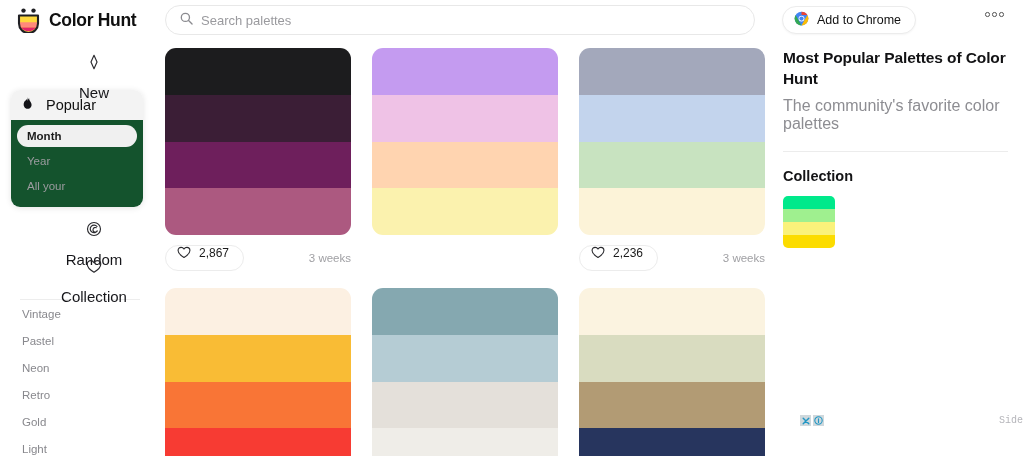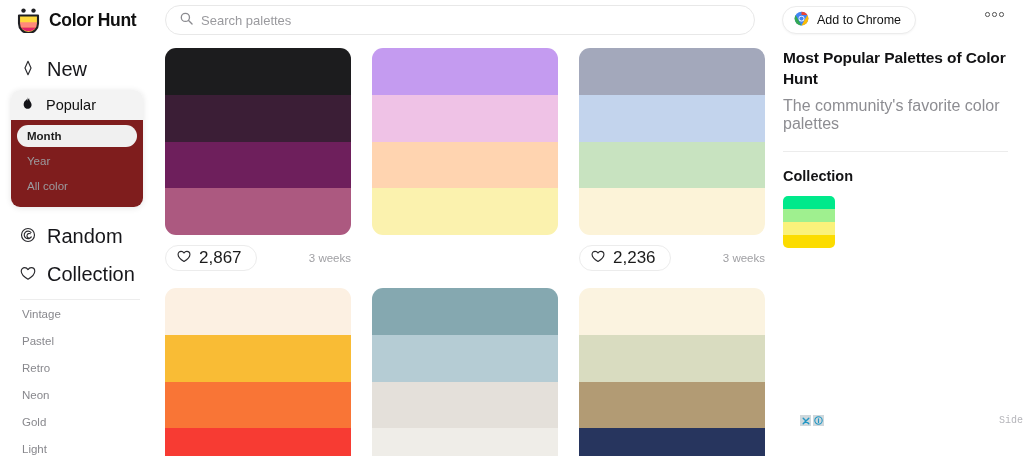--- a/index.html
+++ b/index.html
@@ -39,34 +39,34 @@
   .dots-btn {
     position: absolute; left: 985px; top: 12px;
     display: flex; gap: 2.5px; cursor: pointer; align-items: center;
   }
   .dots-btn i { width: 4.5px; height: 4.5px; border: 1.2px solid #555; border-radius: 50%; display: block; }
 
   
   .sidebar { position: absolute; left: 0; top: 44px; width: 160px; height: 412px; background: #fff; }
   .nav-item {
     display: flex; align-items: center; gap: 11px;
-    height: 30px; padding-left: 20px; cursor: pointer;
-    font-size: 20px; color: #16161a;
+    height: 30px; padding-left: 28px; cursor: pointer;
+    font-size: 15px; color: #16161a; flex-direction: column;
   }
   .nav-new { margin-top: 10px; }
   .pop-card {
     margin: 6px 17px 0 11px; background: #fff; border-radius: 9px;
     box-shadow: 0 1px 6px rgba(0,0,0,0.11); overflow: hidden;
   }
   .pop-head {
     display: flex; align-items: center; gap: 11px;
     height: 30px; padding-left: 9px; background: #f3f3f3;
     font-size: 14.5px; font-weight: 500; color: #111; cursor: pointer;
   }
-  .pop-list { padding: 5px 6px 7px 6px; background: #7f1d1d; }
+  .pop-list { padding: 5px 6px 7px 6px; background: #14532d; }
   .pop-opt {
     height: 22px; display: flex; align-items: center;
     padding-left: 10px; font-size: 11.5px; color: #9b9b9f;
     border-radius: 11px; cursor: pointer; margin-bottom: 3px;
   }
   .pop-opt.sel { background: #f0f0f0; color: #1b1b1b; font-weight: bold; }
   .nav-random { margin-top: 14px; }
   .nav-collection { margin-top: 8px; }
   .tag-divider { margin: 10px 20px 0 20px; height: 1px; background: #ededed; }
   .tag {
@@ -75,23 +75,23 @@
   }
 
   
   .grid { position: absolute; left: 165px; top: 48px; width: 600px; }
   .prow { display: flex; gap: 21px; }
   .pcard { width: 186px; }
   .swatches { width: 186px; height: 187px; border-radius: 11px; overflow: hidden; display: flex; flex-direction: column; }
   .swatches .band { width: 100%; }
   .pmeta { display: flex; align-items: center; justify-content: space-between; margin-top: 10px; height: 26px; }
   .like-pill {
-    display: flex; align-items: center; gap: 8px; height: 26px;
+    display: flex; gap: 8px; height: 26px;
     padding: 0 14px 0 11px; border: 1px solid #ececec; border-radius: 13px;
-    background: #fff; font-size: 17px; color: #1b1b1b; cursor: pointer;
+    background: #fff; font-size: 12px; color: #1b1b1b; cursor: pointer;
   }
   .age { font-size: 11.5px; color: #a0a0a4; }
 
   
   .rpanel { position: absolute; left: 783px; top: 48px; width: 241px; }
   .rtitle { font-size: 15.5px; font-weight: bold; line-height: 1.33; color: #121214; letter-spacing: -0.1px; }
   .rsub { margin-top: 8px; font-size: 16px; color: #8d8d92; }
   .rdiv { margin-top: 18px; height: 1px; background: #ececec; width: 225px; }
   .rcol-title { margin-top: 16px; font-size: 14.5px; font-weight: bold; color: #141416; }
   .coll-swatch {
@@ -188,21 +188,21 @@
         <span>Popular</span>
       </div>
       <div class="pop-list">
         <div class="pop-opt sel">
           <span>Month</span>
         </div>
         <div class="pop-opt">
           <span>Year</span>
         </div>
         <div class="pop-opt">
-          <span>All color</span>
+          <span>All your</span>
         </div>
       </div>
     </div>
 
     <div class="nav-item nav-random">
       <span>
         <svg width="16" height="16" viewBox="0 0 18 18">
           <circle cx="9" cy="9" r="7.3" fill="none" stroke="#2a2a2e" stroke-width="1.3"></circle>
           <path d="M12.4 6.2 A4.3 4.3 0 1 0 12.9 10.8 A2.6 2.6 0 1 1 11.6 7.6" fill="none" stroke="#2a2a2e" stroke-width="1.3" stroke-linecap="round"></path>
         </svg>
@@ -221,24 +221,24 @@
 
     <div class="tag-divider"></div>
 
     <div class="tag">
         <span>Vintage</span>
       </div>
     <div class="tag">
         <span>Pastel</span>
       </div>
     <div class="tag">
+        <span>Neon</span>
+      </div>
+    <div class="tag">
         <span>Retro</span>
-      </div>
-    <div class="tag">
-        <span>Neon</span>
       </div>
     <div class="tag">
         <span>Gold</span>
       </div>
     <div class="tag">
         <span>Light</span>
       </div>
   </div>
 
   <div class="grid">

